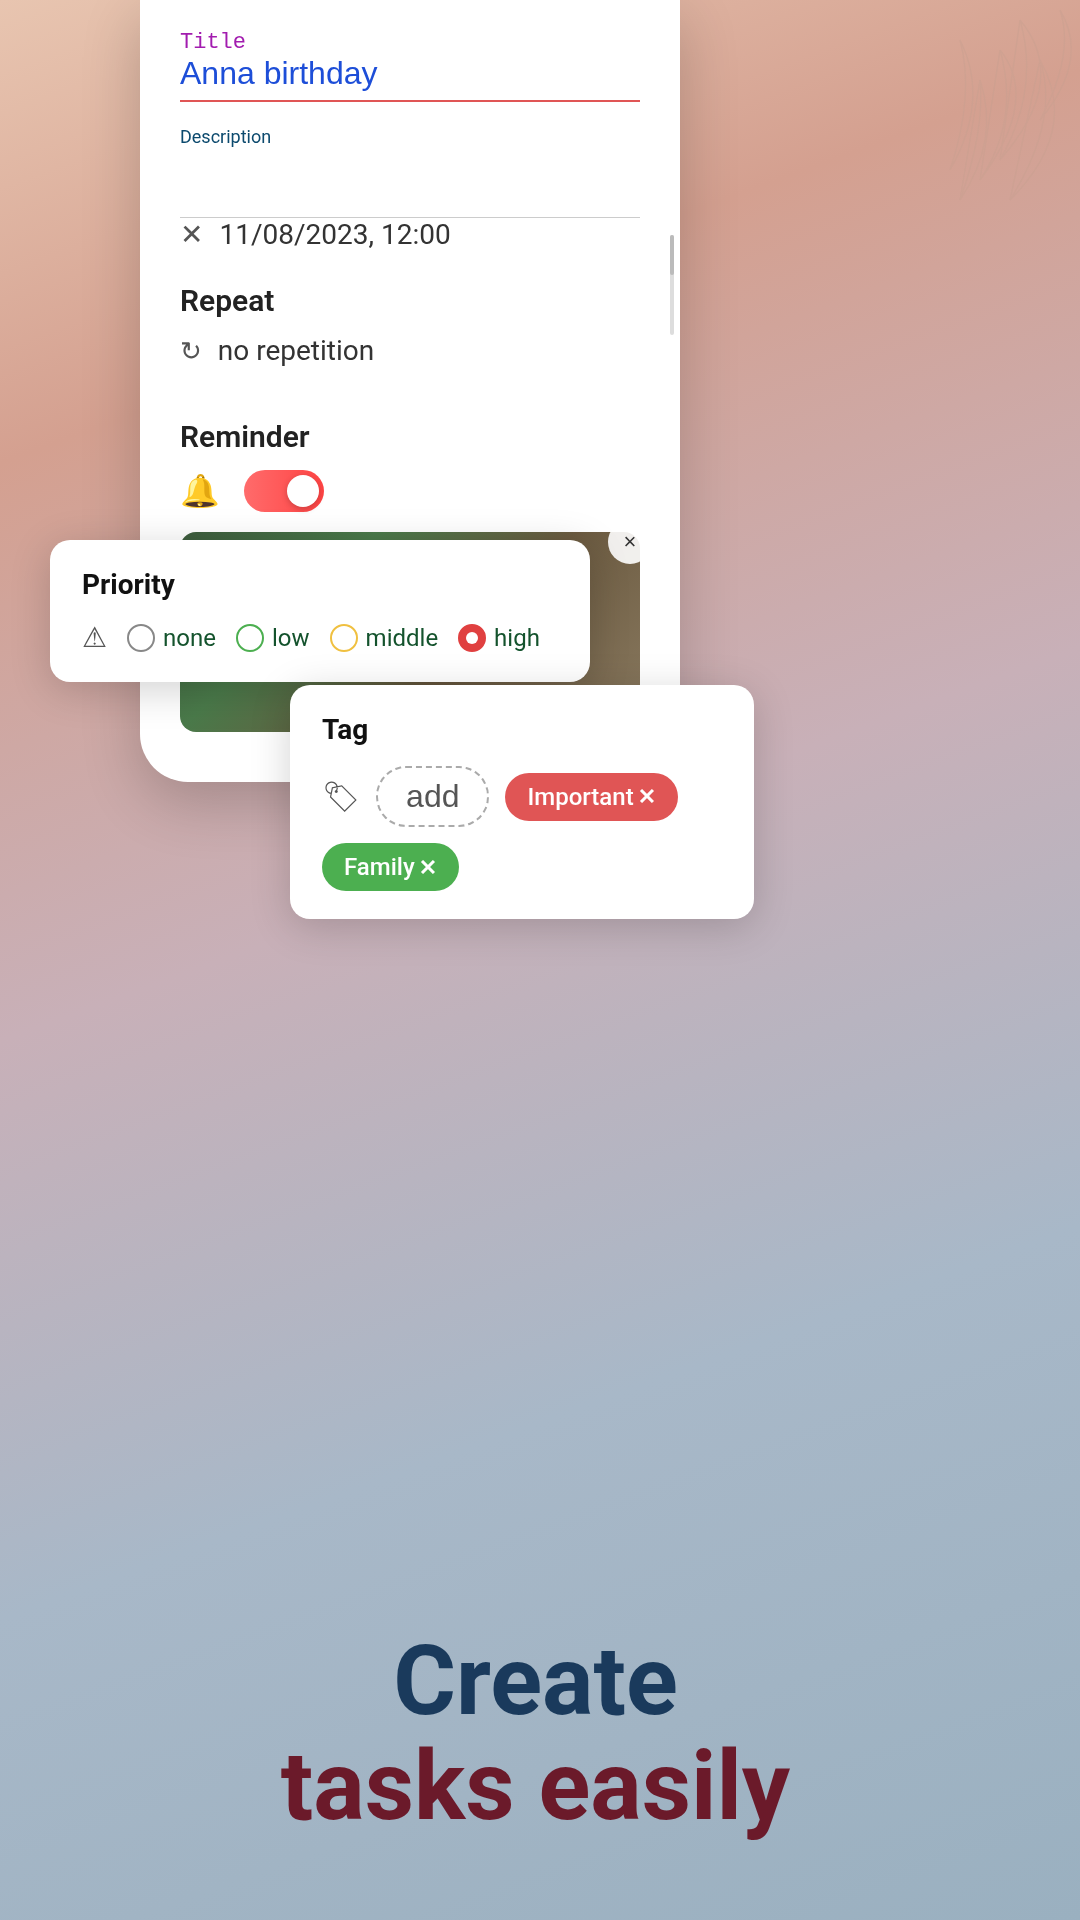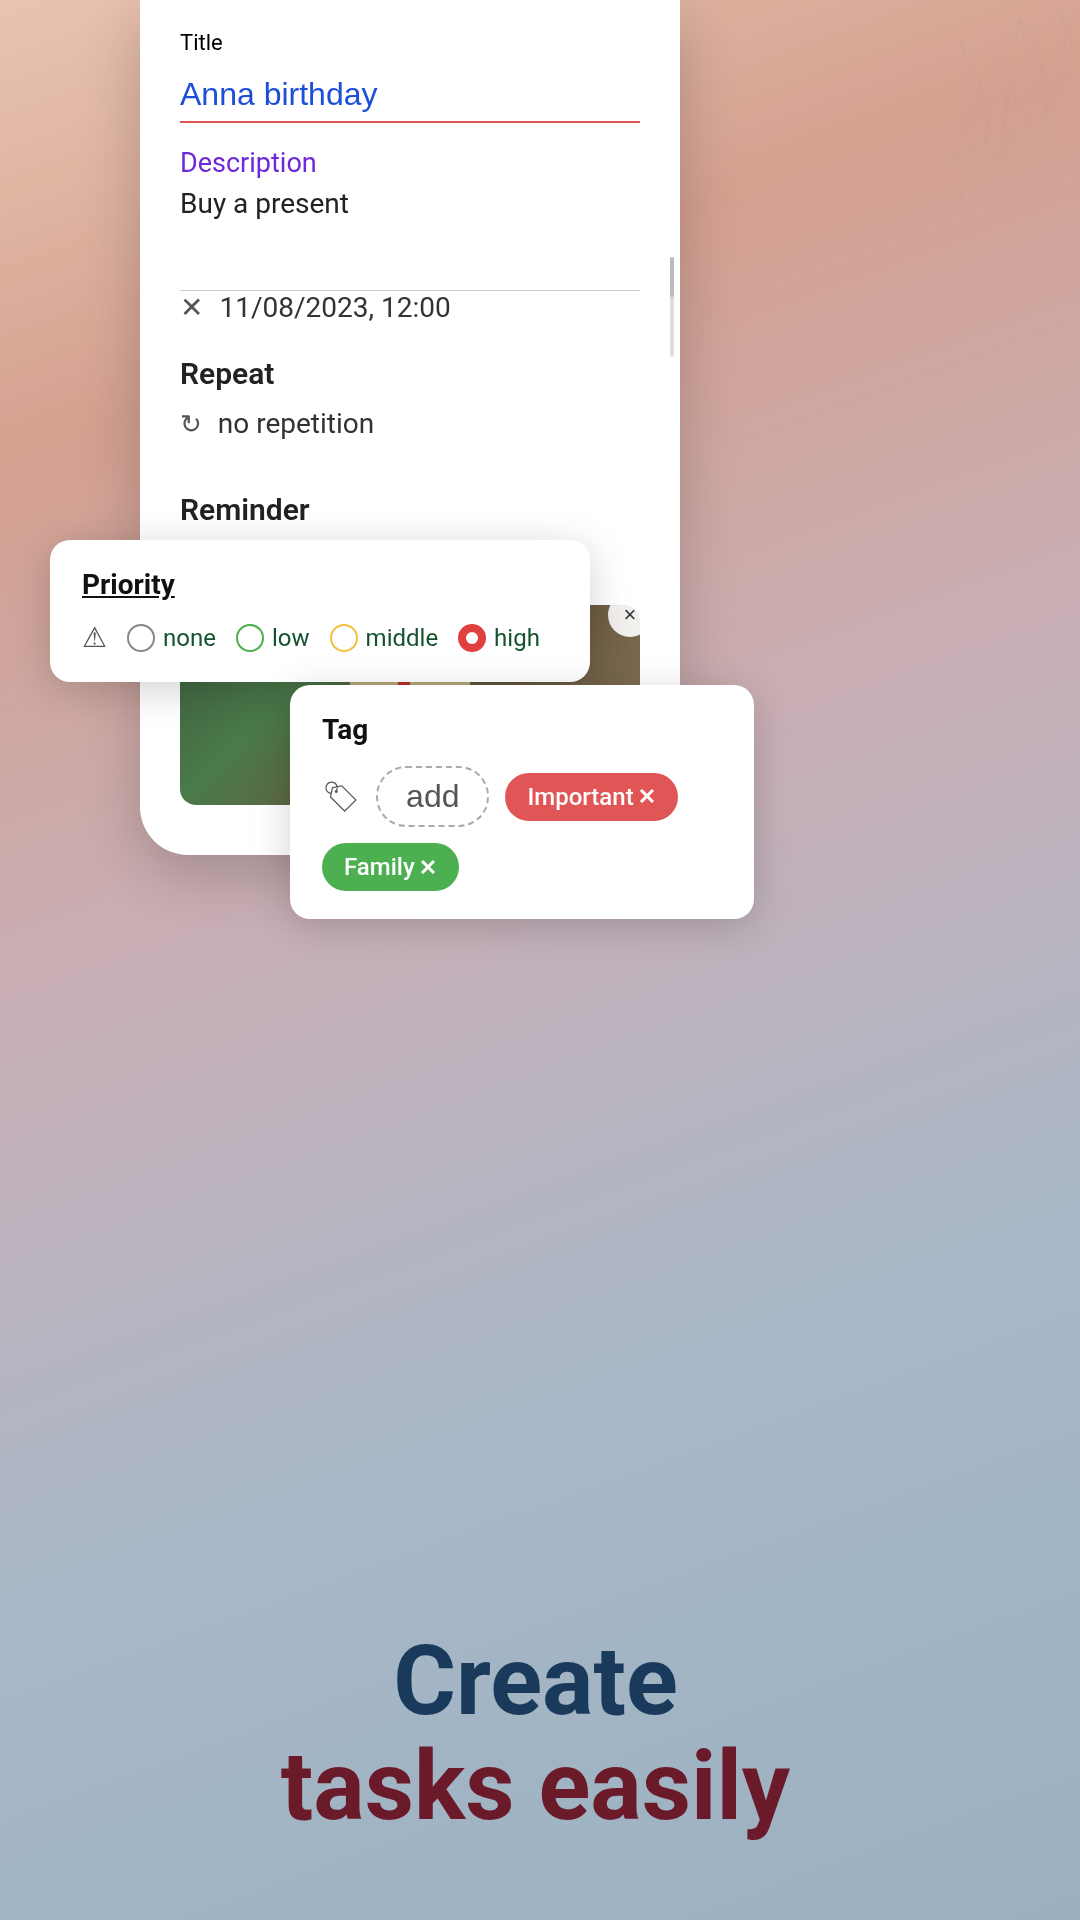--- a/index.html
+++ b/index.html
@@ -45,39 +45,40 @@
       overflow: hidden;
       padding-bottom: 30px;
     }
 
     .form-section {
       padding: 30px 40px 0 40px;
     }
 
     .field-label {
       font-size: 22px;
-      color: #000000;
-      margin-bottom: 21px;
+      color: #a21caf;
+      margin-bottom: 0;
       font-weight: 400;
+      font-family: Liberation Mono, monospace;
     }
 
     .field-input {
       width: 100%;
       font-size: 32px;
       color: #1d4ed8;
       border: none;
       border-bottom: 2px solid #e05555;
       padding-bottom: 8px;
       outline: none;
       background: transparent;
     }
 
     .field-description-label {
-      font-size: 27px;
-      color: #6d28d9;
+      font-size: 18px;
+      color: #0c4a6e;
       margin-top: 24px;
       margin-bottom: 8px;
     }
 
     .field-description-value {
       font-size: 28px;
       color: #222;
     }
 
     .field-description-line {
@@ -132,21 +133,20 @@
       box-shadow: 0 8px 40px rgba(0,0,0,0.18);
       z-index: 30;
       padding: 28px 32px;
     }
 
     .priority-title {
       font-size: 28px;
       font-weight: 700;
       color: #111;
       margin-bottom: 20px;
-      text-decoration: underline;
     }
 
     .priority-options {
       display: flex;
       align-items: center;
       gap: 20px;
     }
 
     .priority-icon {
       font-size: 28px;
@@ -448,21 +448,20 @@
 
   <div class="form-section">
 
     <div>
       <div class="field-label">Title</div>
       <input class="field-input" type="text" value="Anna birthday" style="">
     </div>
 
     <div>
       <div class="field-description-label">Description</div>
-      <div class="field-description-value">Buy a present</div>
       <div class="field-description-line"></div>
     </div>
 
     <div>
       <div class="due-date-row">
         <span class="x-icon">✕</span>
         <span>11/08/2023, 12:00</span>
       </div>
     </div>
 

